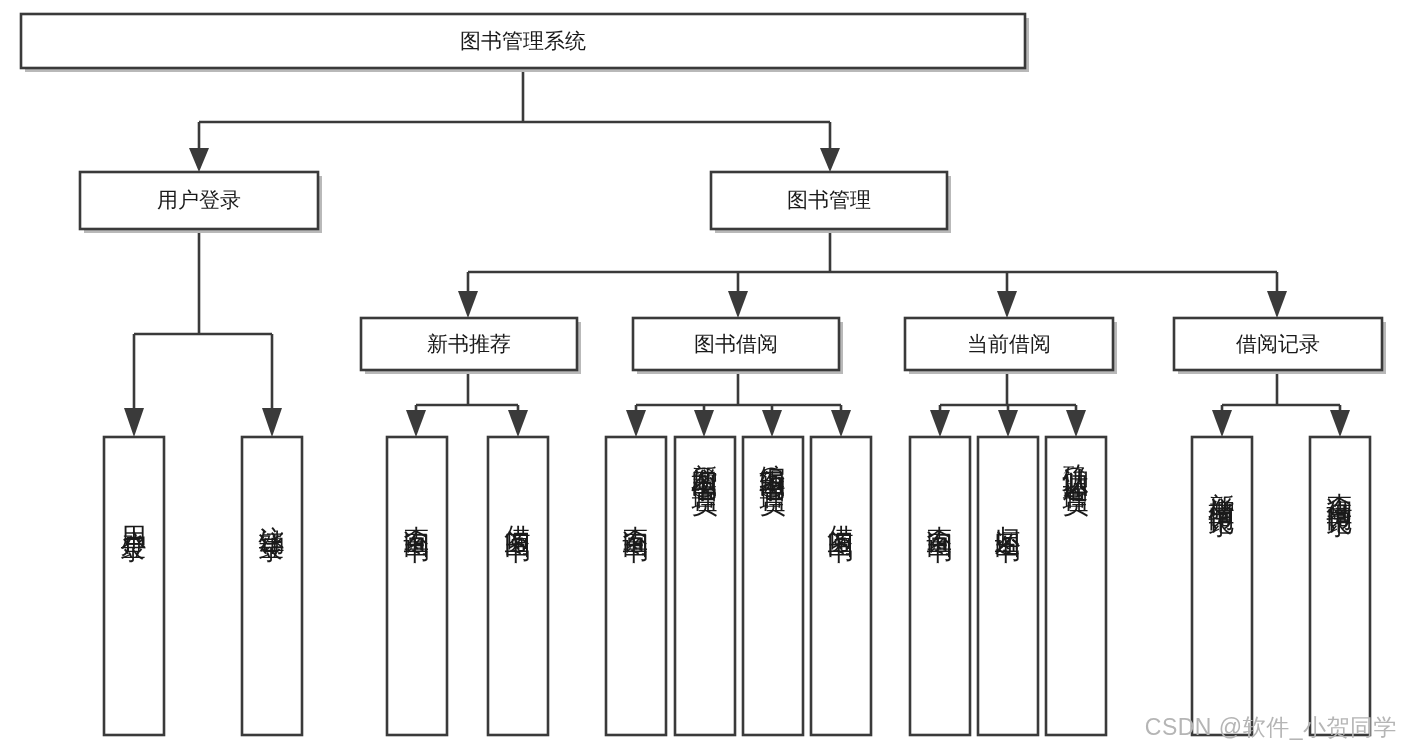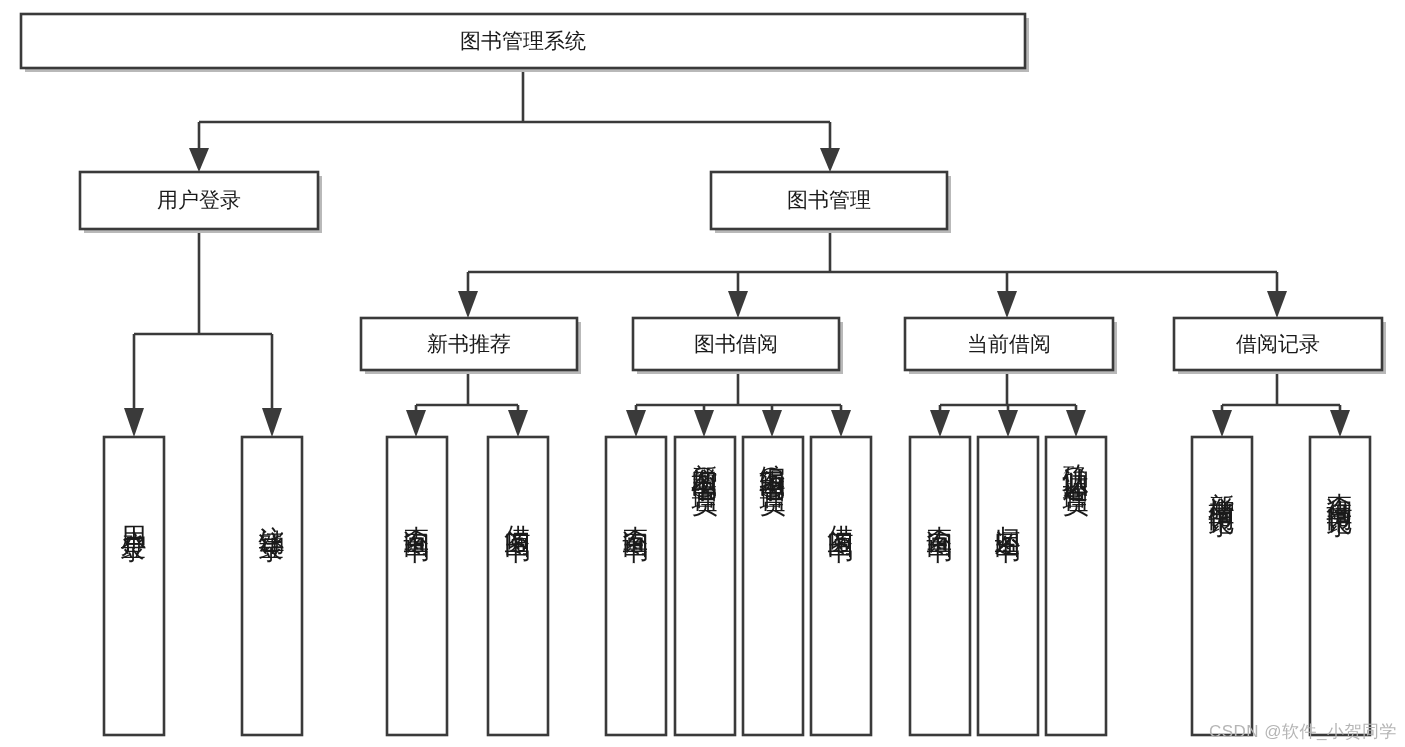--- a/index.html
+++ b/index.html
@@ -67,21 +67,21 @@
     line-height: 1;
     letter-spacing: 4px;
     color: #1a1a1a;
     white-space: nowrap;
   }
   .watermark {
     position: absolute;
     right: 8px;
     bottom: 4px;
     font-family: "Liberation Sans", "DejaVu Sans", sans-serif;
-    font-size: 17px;
+    font-size: 23px;
     color: #b5b5b5;
     letter-spacing: 0.5px;
     white-space: nowrap;
   }
 </style>
 </head>
 <body>
 
 <div id="diagram-root">
 

